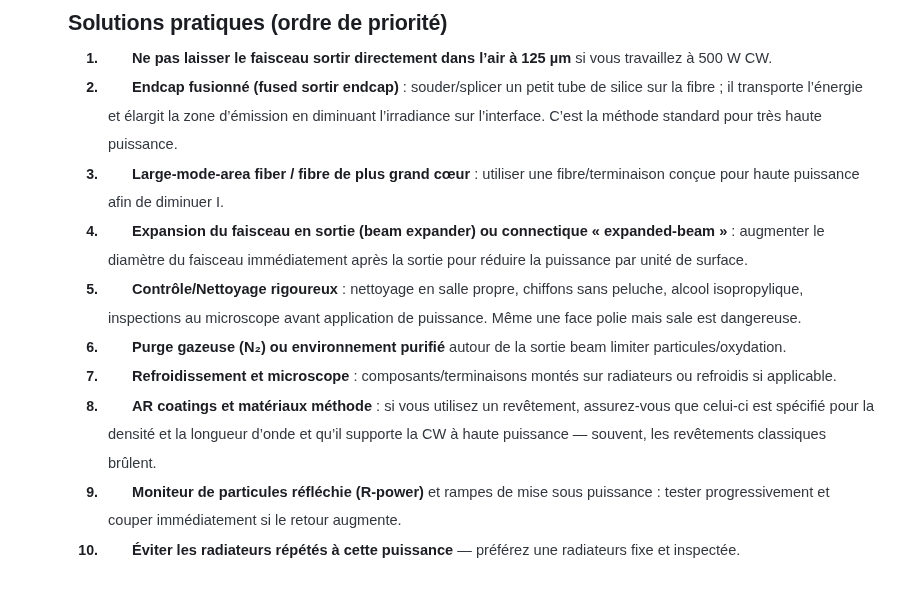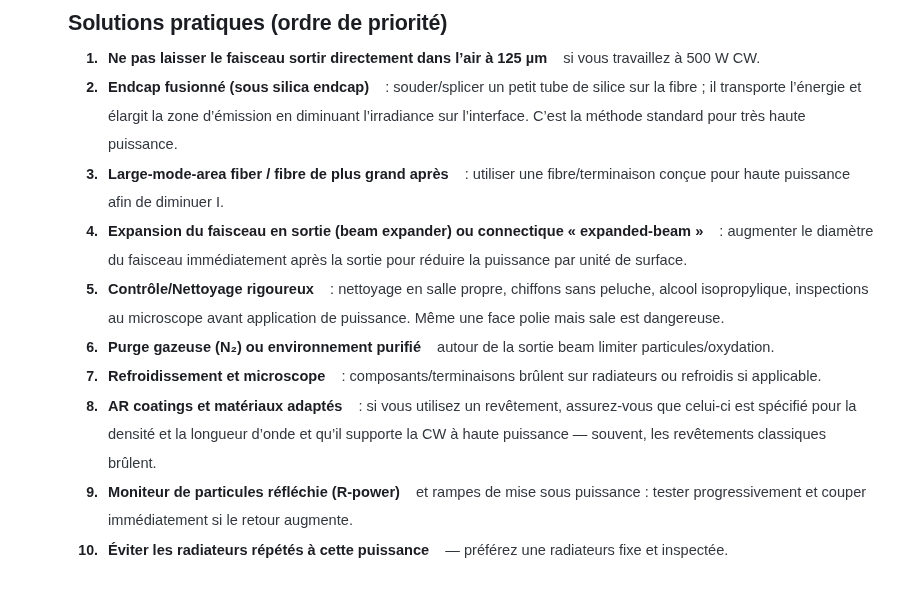--- a/index.html
+++ b/index.html
@@ -55,58 +55,58 @@
     width: 30px;
     text-align: right;
     font-weight: 700;
     font-size: 14.2px;
     color: #1b1d22;
     line-height: 28.4px;
   }
   .lead {
     font-weight: 700;
     color: #1b1d22;
+    margin-left: 24px;
   }
   .rest {
     font-weight: 400;
     color: #32363d;
-    margin-left: 12px;
   }
 </style>
 </head>
 <body>
 
 <div id="doc">
 
   <h1 id="page-title">Solutions pratiques (ordre de priorité)</h1>
 
   <ol class="solutions-list">
     <li>
       <span class="lead">Ne pas laisser le faisceau sortir directement dans l’air à 125 µm</span><span class="rest"> si vous travaillez à 500 W CW.</span>
     </li>
     <li>
-      <span class="lead">Endcap fusionné (sous silica endcap)</span><span class="rest"> : souder/splicer un petit tube de silice sur la fibre ; il transporte l’énergie et élargit la zone d’émission en diminuant l’irradiance sur l’interface. C’est la méthode standard pour très haute puissance.</span>
+      <span class="lead">Endcap fusionné (fused sortir endcap)</span><span class="rest"> : souder/splicer un petit tube de silice sur la fibre ; il transporte l’énergie et élargit la zone d’émission en diminuant l’irradiance sur l’interface. C’est la méthode standard pour très haute puissance.</span>
     </li>
     <li>
-      <span class="lead">Large-mode-area fiber / fibre de plus grand après</span><span class="rest"> : utiliser une fibre/terminaison conçue pour haute puissance afin de diminuer I.</span>
+      <span class="lead">Large-mode-area fiber / fibre de plus grand cœur</span><span class="rest"> : utiliser une fibre/terminaison conçue pour haute puissance afin de diminuer I.</span>
     </li>
     <li>
       <span class="lead">Expansion du faisceau en sortie (beam expander) ou connectique « expanded-beam »</span><span class="rest"> : augmenter le diamètre du faisceau immédiatement après la sortie pour réduire la puissance par unité de surface.</span>
     </li>
     <li>
       <span class="lead">Contrôle/Nettoyage rigoureux</span><span class="rest"> : nettoyage en salle propre, chiffons sans peluche, alcool isopropylique, inspections au microscope avant application de puissance. Même une face polie mais sale est dangereuse.</span>
     </li>
     <li>
       <span class="lead">Purge gazeuse (N₂) ou environnement purifié</span><span class="rest"> autour de la sortie beam limiter particules/oxydation.</span>
     </li>
     <li>
-      <span class="lead">Refroidissement et microscope</span><span class="rest"> : composants/terminaisons brûlent sur radiateurs ou refroidis si applicable.</span>
+      <span class="lead">Refroidissement et microscope</span><span class="rest"> : composants/terminaisons montés sur radiateurs ou refroidis si applicable.</span>
     </li>
     <li>
-      <span class="lead">AR coatings et matériaux adaptés</span><span class="rest"> : si vous utilisez un revêtement, assurez-vous que celui-ci est spécifié pour la densité et la longueur d’onde et qu’il supporte la CW à haute puissance — souvent, les revêtements classiques brûlent.</span>
+      <span class="lead">AR coatings et matériaux méthode</span><span class="rest"> : si vous utilisez un revêtement, assurez-vous que celui-ci est spécifié pour la densité et la longueur d’onde et qu’il supporte la CW à haute puissance — souvent, les revêtements classiques brûlent.</span>
     </li>
     <li>
       <span class="lead">Moniteur de particules réfléchie (R-power)</span><span class="rest"> et rampes de mise sous puissance : tester progressivement et couper immédiatement si le retour augmente.</span>
     </li>
     <li>
       <span class="lead">Éviter les radiateurs répétés à cette puissance</span><span class="rest"> — préférez une radiateurs fixe et inspectée.</span>
     </li>
   </ol>
 
 </div>

